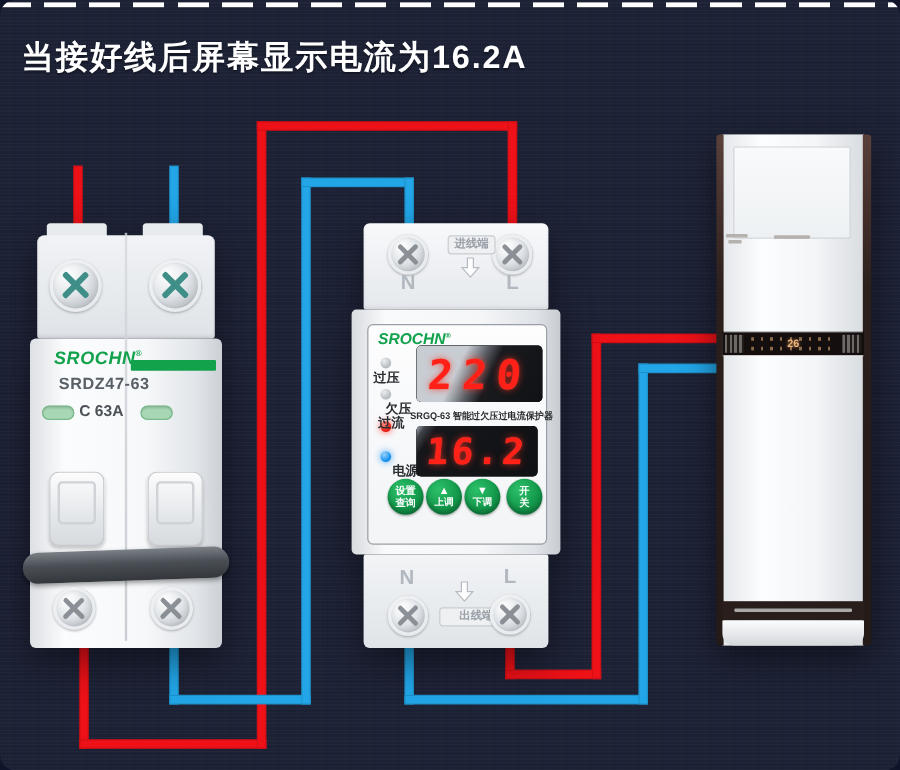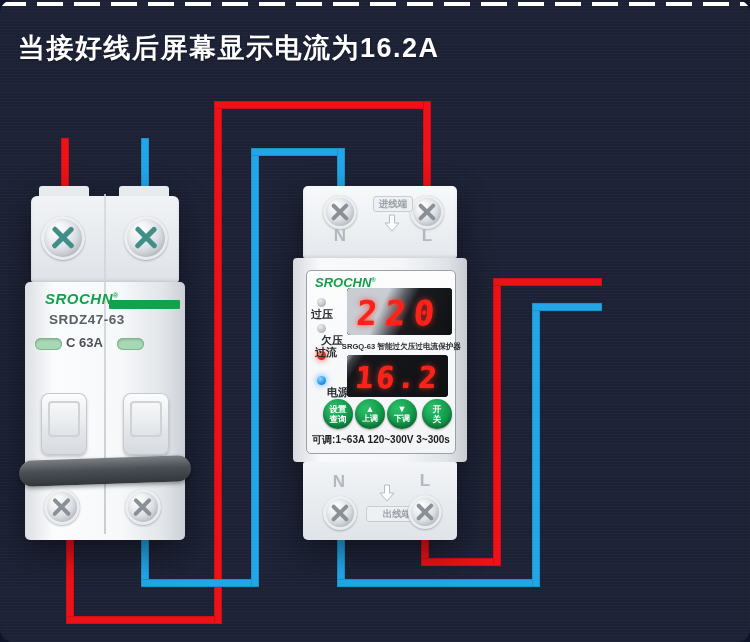--- a/index.html
+++ b/index.html
@@ -217,29 +217,46 @@
       </div>
       <div class="gbtn" style="left:80px;">
         <span class="tri">▼</span>
         <span class="sm">下调</span>
       </div>
       <div class="gbtn" style="left:115px;">
         <span class="l2">开</span>
         <span class="l2">关</span>
       </div>
 
-      <div class="pr-range">可调:1~63A 120~300V 3~300s</div>
     </div>
 
     <div class="pr-lower">
       <div class="nl" style="left:24px;top:10px;">N</div>
       <div class="nl" style="left:110px;top:9px;">L</div>
       <svg class="arrow-down" style="left:76px;top:22px;" viewBox="0 0 16 18">
         <path d="M5.5 1 h5 v8 h4.5 L8 17 1 9 h4.5 z" fill="#fdfdfd" stroke="#b6bbc1"></path>
       </svg>
       <div class="chip" style="left:63px;top:44px;width:38px;height:14px;padding-left:11px;">出线端</div>
       <div class="screw gray" style="left:20px;top:34px;width:34px;height:34px;"></div>
       <div class="screw gray" style="left:105px;top:33px;width:34px;height:34px;"></div>
     </div>
   </div>
 
+  <div class="ac">
+    <div class="ac-face"></div>
+    <div class="ac-trim" style="left:0;width:6px;border-radius:3px 0 0 3px;"></div>
+    <div class="ac-trim" style="right:0;width:7px;border-radius:0 3px 3px 0;"></div>
+    <div class="ac-inset"></div>
+    <div class="ac-mark" style="left:8px;top:83px;width:18px;"></div>
+    <div class="ac-mark" style="left:10px;top:88px;width:11px;"></div>
+    <div class="ac-mark" style="left:48px;top:84px;width:30px;"></div>
+    <div class="ac-band">
+      <div class="ac-grille" style="left:2px;"></div>
+      <div class="ac-grille" style="right:2px;"></div>
+      <div class="ac-dots" style="top:4px;"></div>
+      <div class="ac-dots" style="bottom:4px;"></div>
+      <div class="ac-temp">26</div>
+    </div>
+    <div class="ac-vent"></div>
+    <div class="ac-base"></div>
+  </div>
 
 </div>
 
 </body></html>

